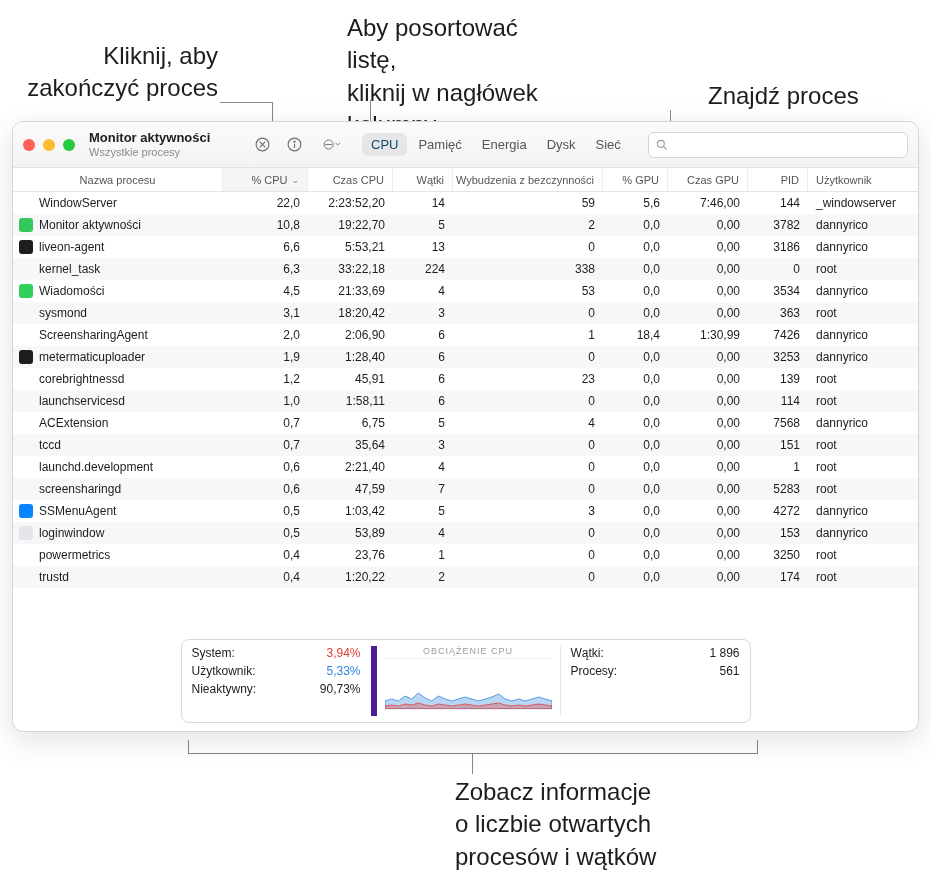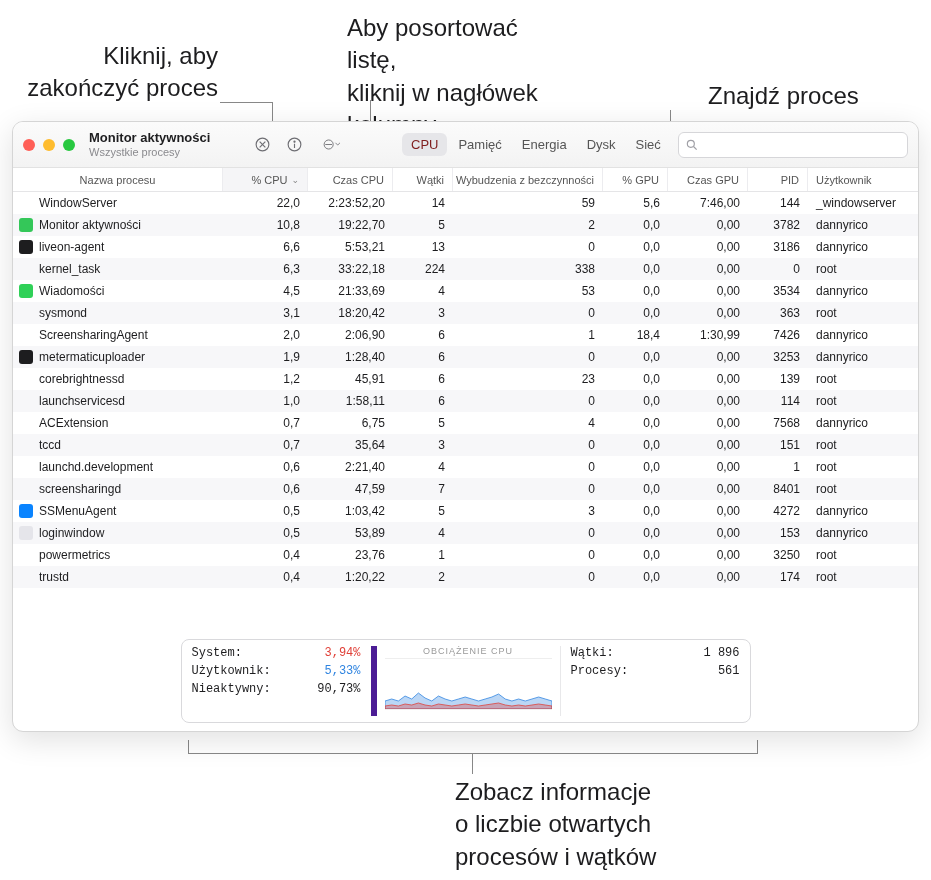--- a/index.html
+++ b/index.html
@@ -65,22 +65,21 @@
   }
   .tab {
     padding: 4px 9px;
     font-size: 13px;
     color:#555;
     border-radius:6px;
     cursor:default;
   }
   .tab.active {
     background:#e6e6e9;
-    color:#7f1d1d;
-    margin-left:40px;
+    color:#0c4a6e;
   }
   .search {
     margin-left:auto;
     flex:1;
     max-width: 260px;
     height:26px;
     border:1px solid #d6d6d9;
     border-radius:6px;
     display:flex; align-items:center;
     padding:0 6px;
@@ -152,21 +151,21 @@
     width: 570px;
     height: 84px;
     border:1px solid #d9d9dc;
     border-radius:8px;
     display:flex;
     padding:6px 10px;
     gap:10px;
     font-size:12px;
     background:#fff;
   }
-  .footer .col { flex:1; display:flex; flex-direction:column; gap:4px; justify-content:flex-start;font-family:Liberation Mono, monospace;}
+  .footer .col { flex:1; display:flex; flex-direction:column; gap:4px; justify-content:flex-start;}
   .footer .col .line { display:flex; justify-content:space-between; }
   .footer .graph {
     width: 190px;
     display:flex; flex-direction:column; align-items:center;
     border-left:6px solid #4c1d95;
     border-right:1px solid #e8e8ea;
     padding:0 8px;
   }
   .graph-title { font-size:9px; letter-spacing:1px; color:#999; margin-bottom:2px; }
   .graph-svg { width:100%; height:52px; border-top:1px solid #eee; border-bottom:1px solid #eee; }
@@ -447,21 +446,21 @@
     <div class="name">
 
       <span>screensharingd</span>
     </div>
     <div>0,6</div>
     <div>47,59</div>
     <div>7</div>
     <div>0</div>
     <div>0,0</div>
     <div>0,00</div>
-    <div>8401</div>
+    <div>5283</div>
     <div class="user">root</div>
   </div>
       <div class="row">
     <div class="name">
       <span class="appicon" style="background:#0a84ff"></span>
       <span>SSMenuAgent</span>
     </div>
     <div>0,5</div>
     <div>1:03,42</div>
     <div>5</div>

